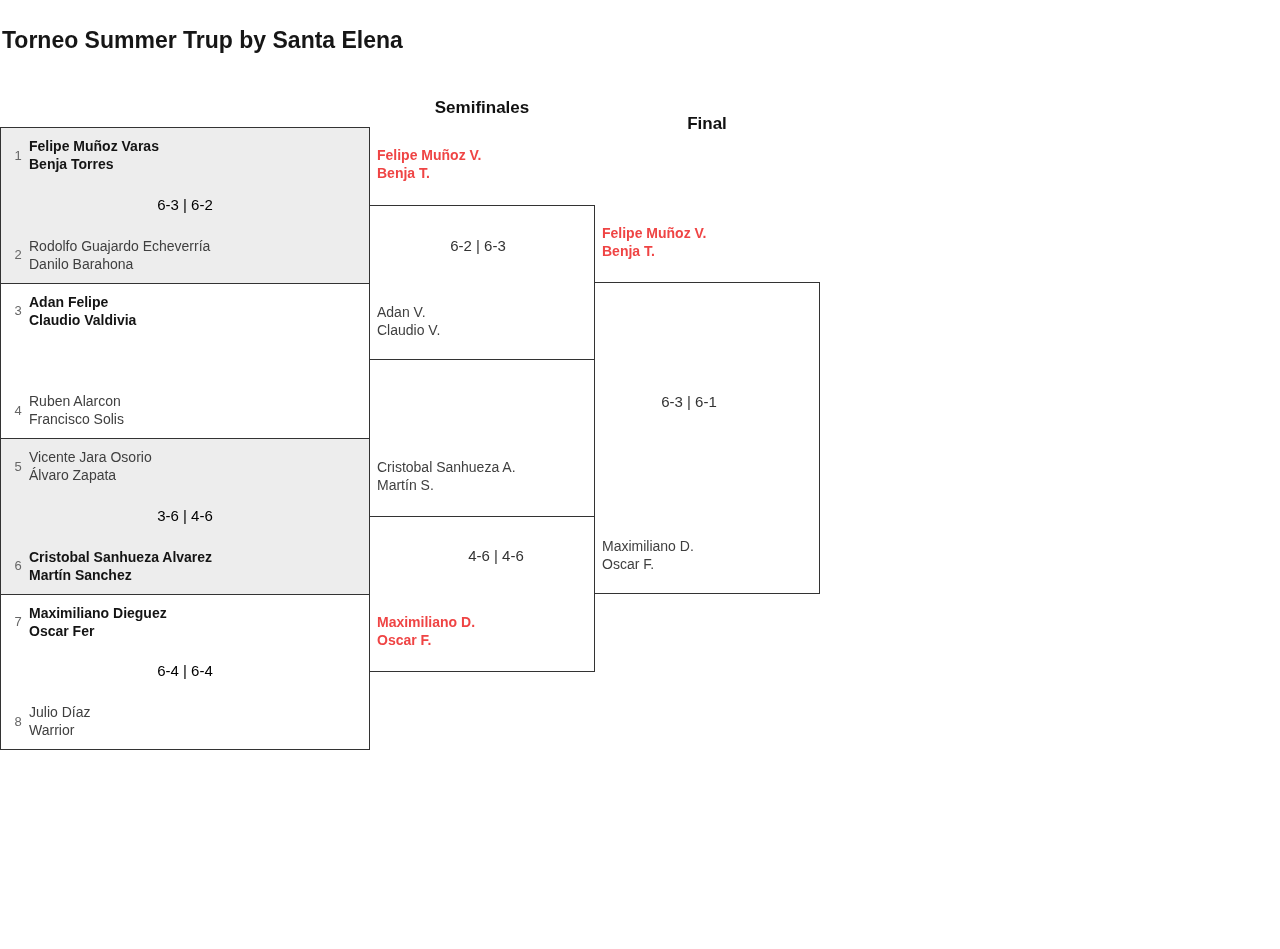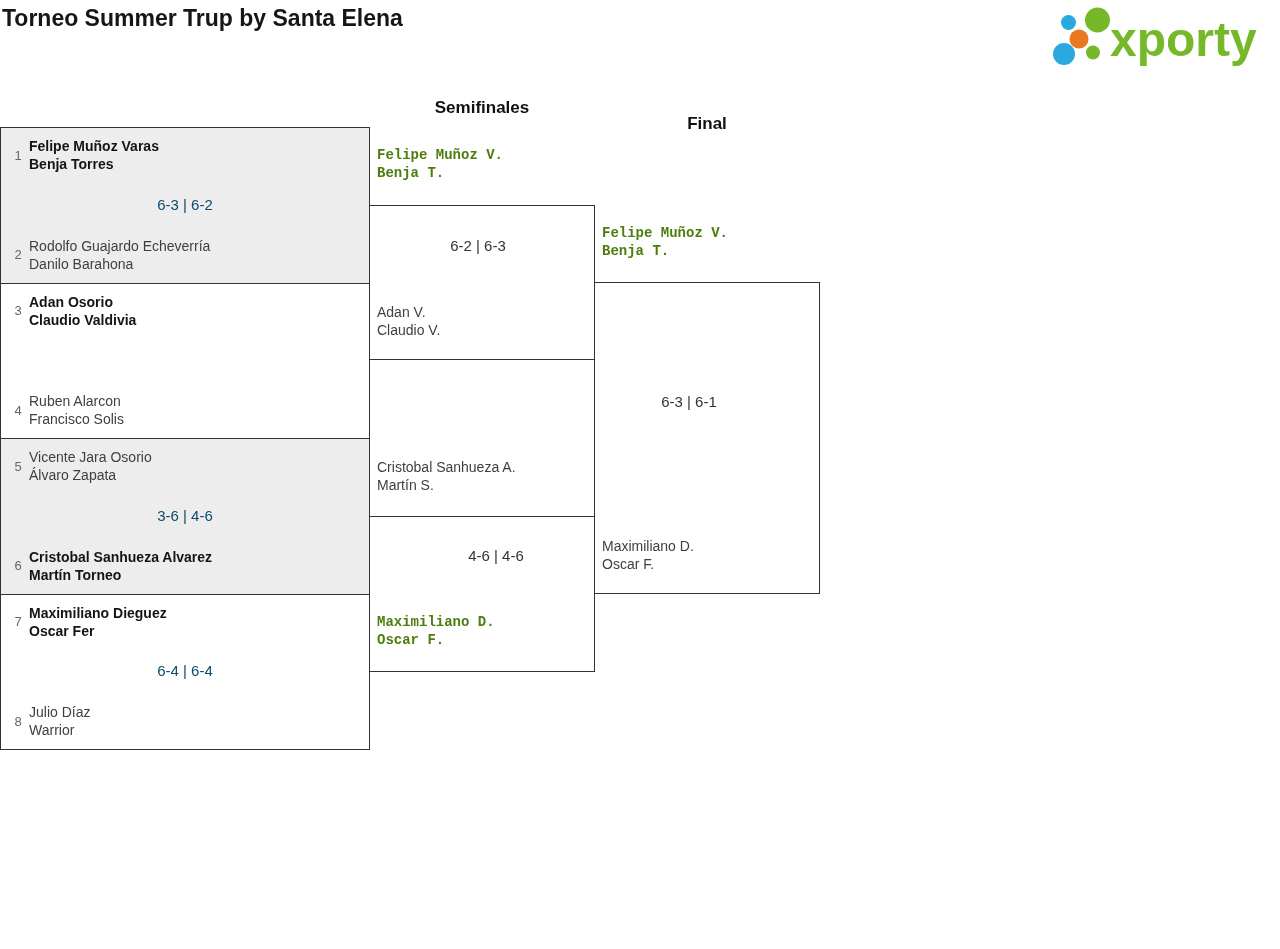--- a/index.html
+++ b/index.html
@@ -7,21 +7,21 @@
   body {
     width:1280px; height:949px;
     font-family:"Liberation Sans", sans-serif;
     position:relative; overflow:hidden;
     color:#1a1a1a;
   }
   .page { position:absolute; inset:0; }
 
   
   .titles { position:absolute; left:2px; top:2px; }
-  .title-line1 { font-size:23px; line-height:33px; font-weight:700; color:#161616; }
+  .title-line1 { font-size:23px; line-height:33px; font-weight:700; color:#161616;margin-top:22px; }
   .title-line2 { font-size:23px; line-height:31px; font-weight:700; color:#161616; }
 
   .logo { position:absolute; left:1046px; top:2px; width:234px; height:68px; display:block; text-decoration:none; cursor:pointer; }
   .logo svg { display:block; }
 
   
   .round-header {
     position:absolute; top:98px; height:20px;
     font-size:17px; font-weight:700; color:#111;
     text-align:center; line-height:20px;
@@ -45,32 +45,32 @@
 
   .team-row { display:flex; align-items:center; }
   .seed {
     width:18px; text-align:center; flex:0 0 18px;
     font-size:13px; color:#666; margin-right:2px;
   }
   .names { font-size:14px; line-height:18px; color:#3f3f3f; }
   .names.bold { font-weight:700; color:#141414; }
 
   .score {
-    text-align:center; font-size:15px; line-height:18px; color:#0c4a6e;
+    text-align:center; font-size:15px; line-height:18px; color:#000000;
   }
 
   
   .match-box { position:absolute; border:1px solid #333; background:transparent; }
   .sf1-box   { left:369px; top:205px; width:226px; height:155px; }
   .sf2-box   { left:369px; top:516px; width:226px; height:156px; }
   .final-box { left:594px; top:282px; width:226px; height:312px; }
 
   
   .slot { position:absolute; font-size:14px; line-height:18px; color:#3f3f3f; }
-  .slot.bold { font-weight:700; color:#4d7c0f;font-family:Liberation Mono, monospace; }
+  .slot.bold { font-weight:700; color:#ef4444; }
   .sf1-t1 { left:377px; top:146px; }
   .sf1-t2 { left:377px; top:303px; }
   .sf2-t1 { left:377px; top:458px; }
   .sf2-t2 { left:377px; top:613px; }
   .f-t1   { left:602px; top:224px; }
   .f-t2   { left:602px; top:537px; }
 
   .bscore { position:absolute; text-align:center; font-size:15px; line-height:18px; color:#333; }
   .sf1-score { left:369px; top:237px; width:218px; }
   .sf2-score { left:369px; top:547px; width:254px;text-align:center; }
@@ -78,30 +78,20 @@
 </style>
 </head>
 <body>
 
 <div class="page">
 
   <div class="titles">
     <div class="title-line1">Torneo Summer Trup by Santa Elena</div>
   </div>
 
-  <a class="logo">
-    <svg width="234" height="68" viewBox="0 0 234 68" xmlns="http://www.w3.org/2000/svg">
-      <circle cx="51.5" cy="18" r="12.5" fill="#76b82a"></circle>
-      <circle cx="22.5" cy="20.5" r="7.5" fill="#2aa9e0"></circle>
-      <circle cx="33" cy="37" r="9.5" fill="#e8791e"></circle>
-      <circle cx="18" cy="52" r="11" fill="#2aa9e0"></circle>
-      <circle cx="47" cy="50.5" r="7" fill="#76b82a"></circle>
-      <text x="64" y="54" font-family="Liberation Sans, sans-serif" font-size="48" font-weight="bold" fill="#76b82a">xporty</text>
-    </svg>
-  </a>
 
   <div class="round-header rh-sf">Semifinales</div>
   <div class="round-header rh-f">Final</div>
 
   <div class="qf-box">
 
     <div class="qf-cell shade">
       <div class="team-row">
         <span class="seed">1</span>
         <div class="names bold">
@@ -116,21 +106,21 @@
           <div>Rodolfo Guajardo Echeverría</div>
           <div>Danilo Barahona</div>
         </div>
       </div>
     </div>
 
     <div class="qf-cell">
       <div class="team-row">
         <span class="seed">3</span>
         <div class="names bold">
-          <div>Adan Osorio</div>
+          <div>Adan Felipe</div>
           <div>Claudio Valdivia</div>
         </div>
       </div>
       <div class="team-row">
         <span class="seed">4</span>
         <div class="names">
           <div>Ruben Alarcon</div>
           <div>Francisco Solis</div>
         </div>
       </div>
@@ -142,21 +132,21 @@
         <div class="names">
           <div>Vicente Jara Osorio</div>
           <div>Álvaro Zapata</div>
         </div>
       </div>
       <div class="score">3-6 | 4-6</div>
       <div class="team-row">
         <span class="seed">6</span>
         <div class="names bold">
           <div>Cristobal Sanhueza Alvarez</div>
-          <div>Martín Torneo</div>
+          <div>Martín Sanchez</div>
         </div>
       </div>
     </div>
 
     <div class="qf-cell">
       <div class="team-row">
         <span class="seed">7</span>
         <div class="names bold">
           <div>Maximiliano Dieguez</div>
           <div>Oscar Fer</div>

